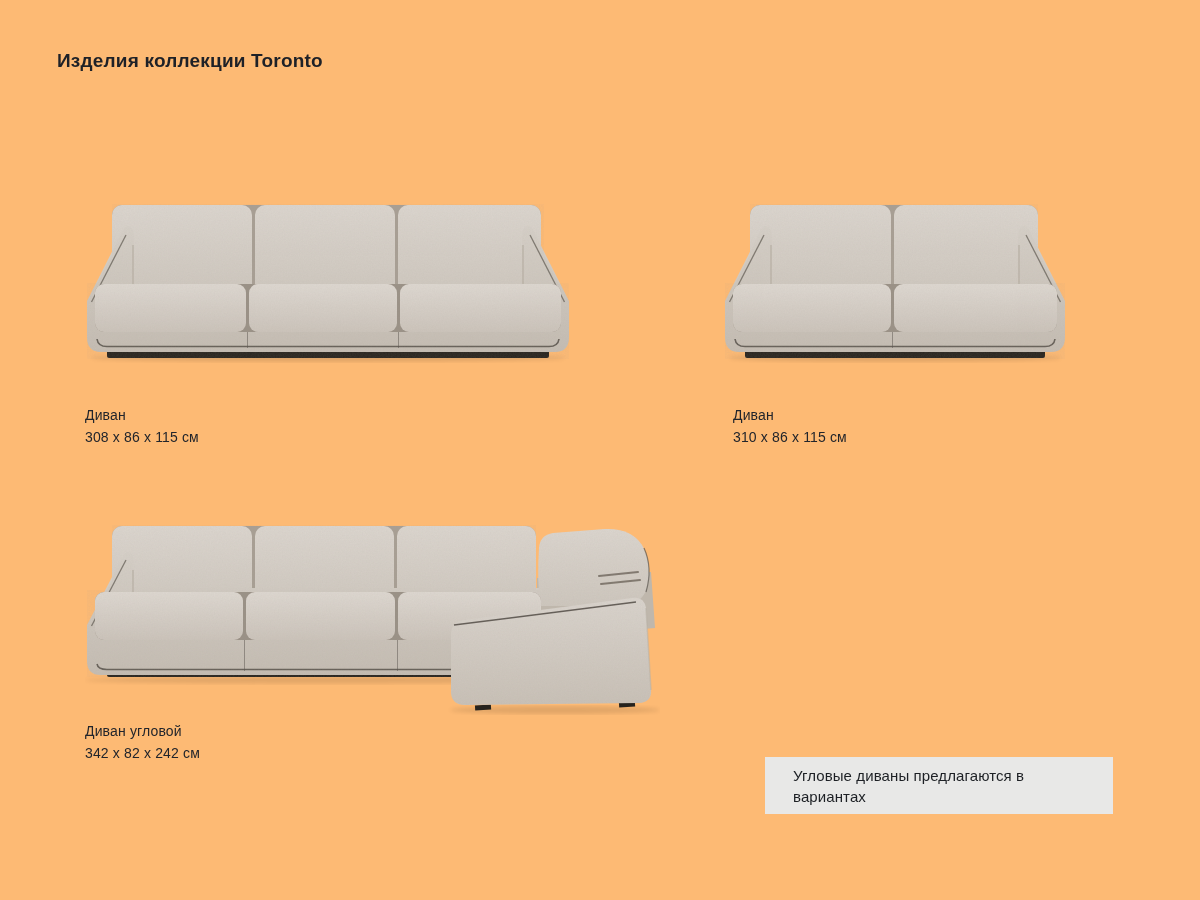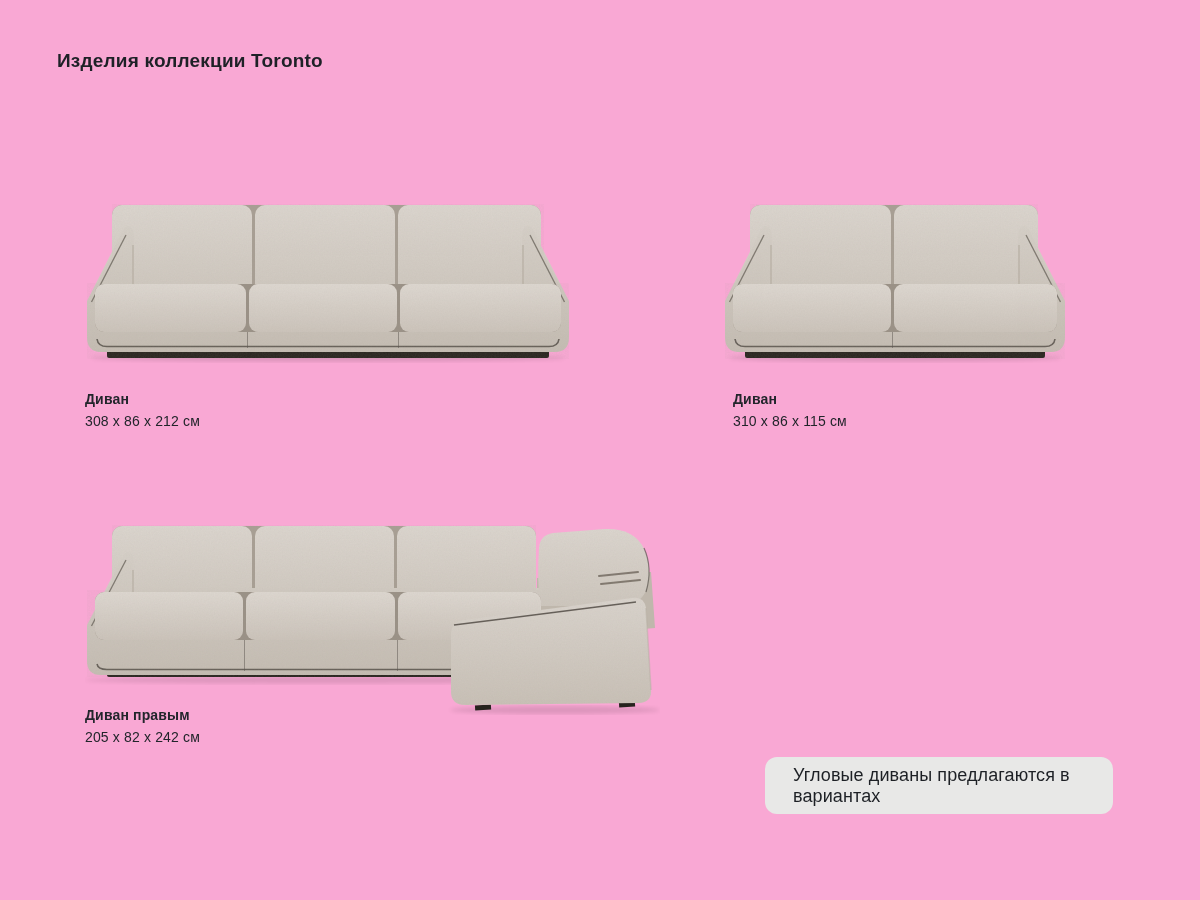--- a/index.html
+++ b/index.html
@@ -1,33 +1,33 @@
 <!DOCTYPE html>
 <html><head>
 <meta charset="utf-8">
 <style>
   html,body{margin:0;padding:0;background:#ffffff;}
   .page{
-    position:relative;width:1200px;height:900px;background:#f9a8d4;
+    position:relative;width:1200px;height:900px;background:#fdba74;
     font-family:"Liberation Sans",sans-serif;color:#1f2228;overflow:hidden;
   }
   .page-title{
     position:absolute;left:57px;top:50px;font-size:19px;font-weight:600;
     letter-spacing:.2px;color:#1e2127;
   }
   .card{position:absolute;}
   .sofa-img{display:block;}
   .label{position:absolute;font-size:14px;line-height:22px;letter-spacing:.15px;color:#22252b;}
-  .label .name{font-weight:700;}
+  .label .name{font-weight:400;margin-top:16px;}
   .label .dims{font-weight:400;}
   .note{
     position:absolute;left:765px;top:757px;width:348px;height:57px;
     background:#e8e8e7;display:flex;flex-direction:column;justify-content:center;
     box-sizing:border-box;padding-left:28px;padding-right:14px;
-    font-size:18px;line-height:21px;letter-spacing:.1px;color:#1d2025;border-radius:12px;
+    font-size:15px;line-height:21px;letter-spacing:.1px;color:#1d2025;
   }
 </style>
 </head>
 <body>
 
 <div class="page">
 
   <div class="page-title">Изделия коллекции Toronto</div>
 
   <div class="card" style="left:85px;top:199px;">
@@ -75,21 +75,21 @@
       <rect x="164" y="85" width="148" height="48" rx="9" fill="url(#a-seat)"></rect>
       <rect x="315" y="85" width="161" height="48" rx="9" fill="url(#a-seat)"></rect>
       <path d="M 12,140 Q 13,147.5 22,147.5 L 464,147.5 Q 473,147.5 474,140" stroke="#46403a" stroke-width="1.6" opacity="0.75" fill="none"></path>
       <path d="M 162.5,133 L 162.5,149 M 313.5,133 L 313.5,149" stroke="#56504a" stroke-width="1" opacity="0.5" fill="none"></path>
       <rect x="0" y="0" width="486" height="164" filter="url(#a-noise)" clip-path="url(#a-clip)" opacity="0.55"></rect>
     </svg>
   </div>
 
   <div class="label" style="left:85px;top:388px;">
     <div class="name">Диван</div>
-    <div class="dims">308 x 86 x 212 см</div>
+    <div class="dims">308 x 86 x 115 см</div>
   </div>
 
   <div class="card" style="left:723px;top:200px;">
     <svg class="sofa-img" width="344" height="163" viewBox="0 0 344 163" aria-hidden="true">
       <defs>
         <linearGradient id="b-back" x1="0" y1="0" x2="0" y2="1">
           <stop offset="0" stop-color="#dcd6cf"></stop>
             <stop offset="1" stop-color="#cec7be"></stop>
         </linearGradient>
         <linearGradient id="b-seat" x1="0" y1="0" x2="0" y2="1">
@@ -195,21 +195,21 @@
       <rect x="390" y="187" width="16" height="5" fill="#26231e" transform="rotate(-4 398 189)"></rect>
       <rect x="534" y="184" width="16" height="5" fill="#26231e" transform="rotate(-4 542 186)"></rect>
       <path d="M 380,187 Q 367,187 366,175 L 366,117 Q 366,104 379,102 L 547,80 Q 559,78 561,90 L 566,172 Q 567,184 554,185 Z" fill="url(#c-chaise)"></path>
       <path d="M 369,107 L 551,84" stroke="#453f38" stroke-width="1.5" opacity="0.8" fill="none"></path>
       <path d="M 561,90 L 566,172" stroke="#b7afa4" stroke-width="1.5" opacity="0.5" fill="none"></path>
       <rect x="0" y="0" width="575" height="200" filter="url(#c-noise)" clip-path="url(#c-clip)" opacity="0.55"></rect>
     </svg>
   </div>
 
   <div class="label" style="left:85px;top:704px;">
-    <div class="name">Диван правым</div>
-    <div class="dims">205 x 82 x 242 см</div>
+    <div class="name">Диван угловой</div>
+    <div class="dims">342 x 82 x 242 см</div>
   </div>
 
   <div class="note">
     <div>Угловые диваны предлагаются в вариантах</div>
   </div>
 
 </div>
 
 </body></html>

